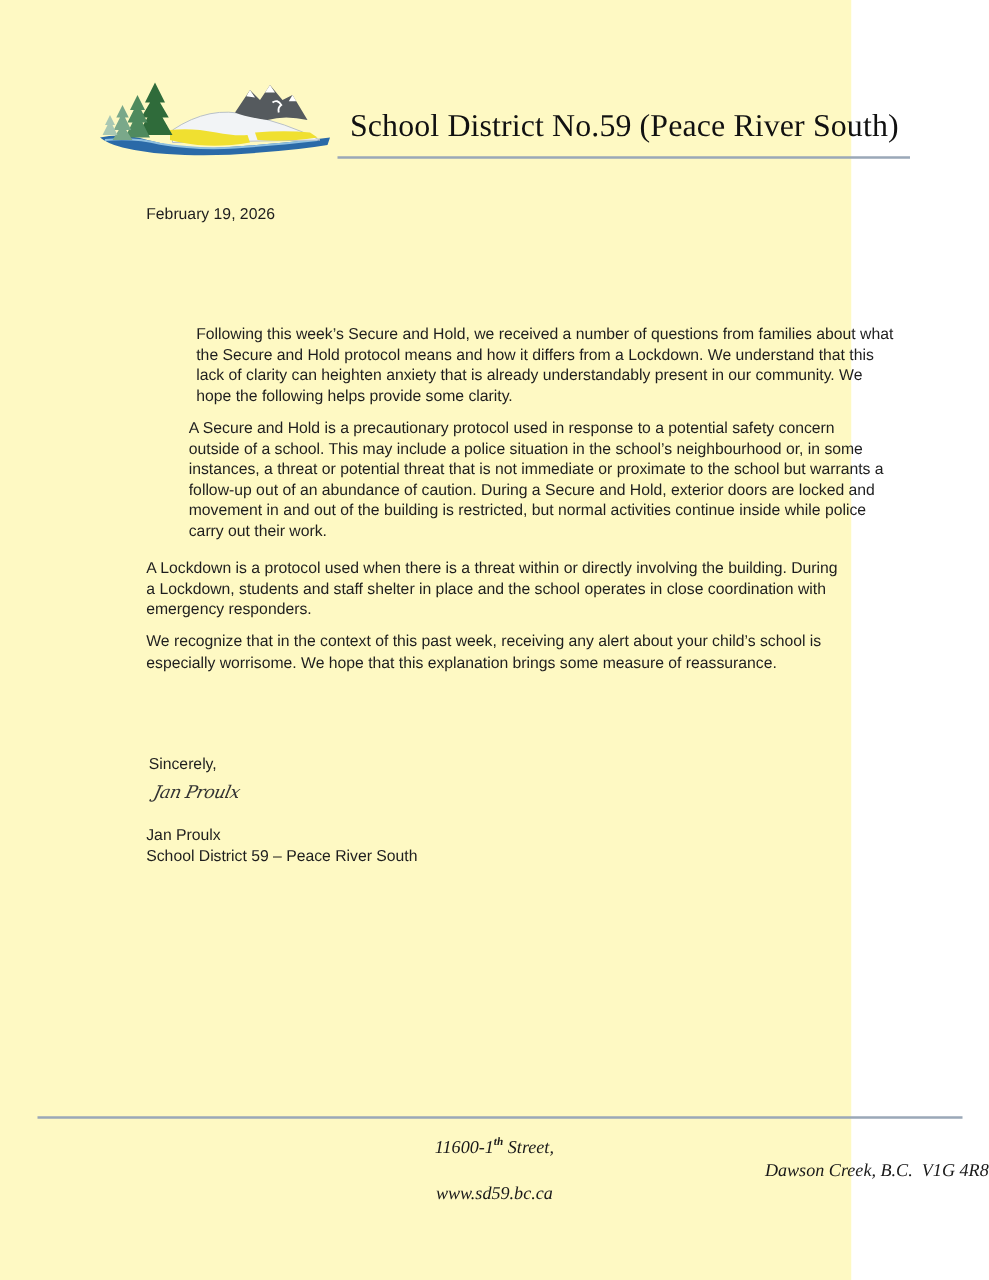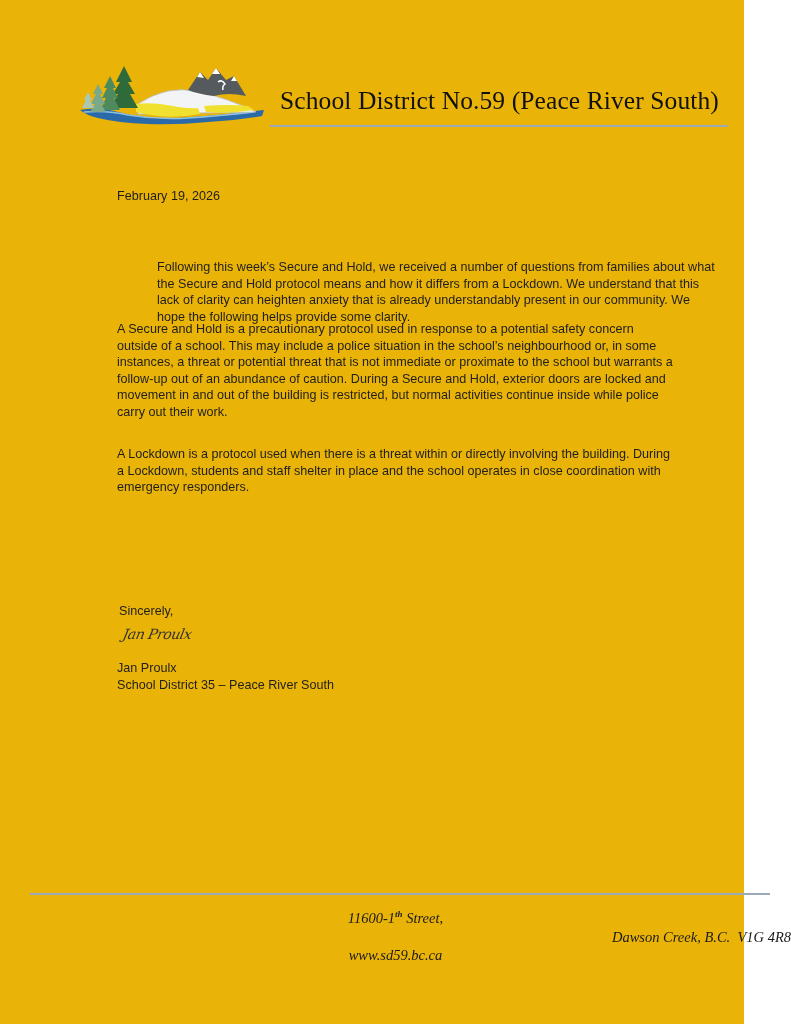--- a/index.html
+++ b/index.html
@@ -1,39 +1,39 @@
 <!DOCTYPE html>
 <html><head>
   <meta charset="utf-8">
   <style>
     html, body { margin: 0; padding: 0; background: #ffffff; }
     body { width: 791px; height: 1024px; position: relative; overflow: hidden; }
-    .page { position: absolute; left: 0; top: 0; width: 744px; height: 1024px; background: #eab308; }
+    .page { position: absolute; left: 0; top: 0; width: 681px; height: 1024px; background: #fef9c3; }
 
     .logo { position: absolute; left: 78px; top: 62px; width: 190px; height: 66px; }
 
     .district-title {
       position: absolute; left: 280px; top: 86px;
       font-family: "Liberation Serif", "DejaVu Serif", serif;
       font-size: 25.5px; color: #111; letter-spacing: 0.1px; white-space: nowrap;
     }
     .header-rule {
       position: absolute; left: 270px; top: 125px; width: 458px; height: 0;
       border-top: 2px solid #9aa8b8;
     }
 
     .body-text {
       font-family: "Liberation Sans", "DejaVu Sans", sans-serif;
       font-size: 12.6px; color: #1e1e1e; line-height: 16.6px;
     }
-    .date { position: absolute; left: 117px; top: 188px; }
+    .date { position: absolute; left: 117px; top: 163px; }
     .salutation { position: absolute; left: 117px; top: 223px; }
     .para { position: absolute; left: 117px; width: 560px; margin: 0; }
     .p1 { top: 259px; margin-left: 40px; }
-    .p2 { top: 321px; }
+    .p2 { top: 334px; margin-left: 34px; }
     .p3 { top: 446px; }
     .p4 { top: 505px; }
 
     .closing { position: absolute; left: 119px; top: 603px; }
     .signature {
       position: absolute; left: 123px; top: 626px;
       font-family: "DejaVu Serif", serif; font-style: italic;
       font-size: 14px; color: #333; letter-spacing: -0.5px;
       transform: skewX(-12deg);
     }
@@ -80,27 +80,28 @@
   </div>
 
   <div class="district-title">School District No.59 (Peace River South)</div>
   <div class="header-rule"></div>
 
   <div class="body-text date">February 19, 2026</div>
 
   <p class="body-text para p1">Following this week’s Secure and Hold, we received a number of questions from families about what the Secure and Hold protocol means and how it differs from a Lockdown. We understand that this lack of clarity can heighten anxiety that is already understandably present in our community. We hope the following helps provide some clarity.</p>
   <p class="body-text para p2">A Secure and Hold is a precautionary protocol used in response to a potential safety concern outside of a school. This may include a police situation in the school’s neighbourhood or, in some instances, a threat or potential threat that is not immediate or proximate to the school but warrants a follow-up out of an abundance of caution. During a Secure and Hold, exterior doors are locked and movement in and out of the building is restricted, but normal activities continue inside while police carry out their work.</p>
   <p class="body-text para p3">A Lockdown is a protocol used when there is a threat within or directly involving the building. During a Lockdown, students and staff shelter in place and the school operates in close coordination with emergency responders.</p>
+  <p class="body-text para p4">We recognize that in the context of this past week, receiving any alert about your child’s school is especially worrisome. We hope that this explanation brings some measure of reassurance.</p>
 
   <div class="body-text closing">Sincerely,</div>
   <div class="signature">Jan Proulx</div>
 
   <div class="body-text sig-block">
     <div>Jan Proulx</div>
-    <div>School District 35 – Peace River South</div>
+    <div>School District 59 – Peace River South</div>
   </div>
 
   <div class="footer-rule"></div>
 
   <div class="footer">
     <div><span>11600-1</span><sup>th</sup><span> Street,</span></div>
     <div style="white-space: pre; text-align: right;">Dawson Creek, B.C.  V1G 4R8</div>
     <div>www.sd59.bc.ca</div>
   </div>
 

